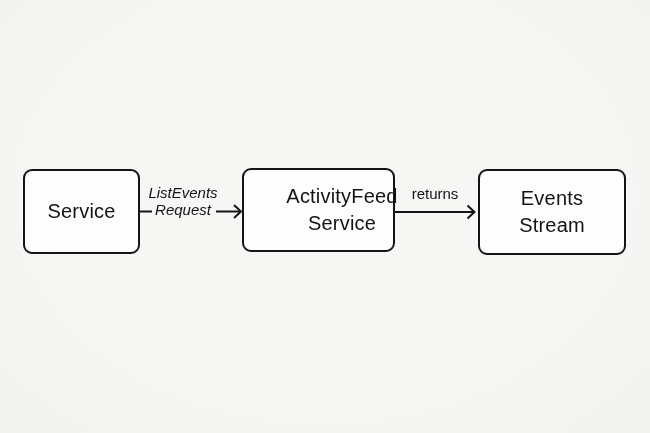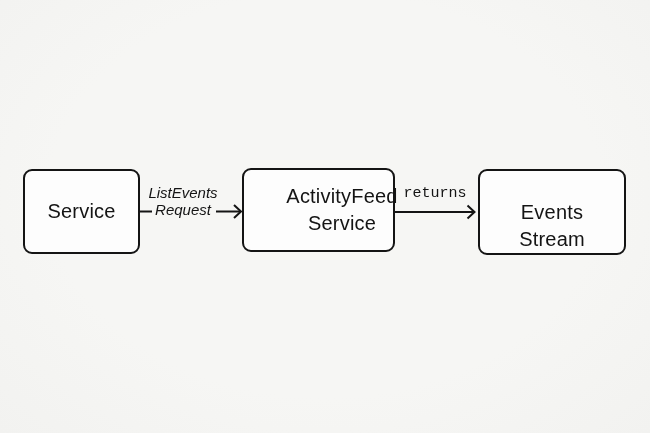--- a/index.html
+++ b/index.html
@@ -48,32 +48,32 @@
     text-align: center;
   }
   .node-label {
     font-size: 20px;
     line-height: 27px;
     letter-spacing: 0.2px;
     padding: 0 10px;
   }
   .node-client   { left: 23px;  top: 169px; width: 117px; height: 85px; }
   .node-service  { left: 242px; top: 168px; width: 153px; height: 84px; padding-left: 47px; }
-  .node-events   { left: 478px; top: 169px; width: 148px; height: 86px; align-items: flex-end; }
+  .node-events   { left: 478px; top: 169px; width: 148px; height: 86px; }
   .edge-label {
     position: absolute;
     transform: translate(-50%, -50%);
     font-size: 15px;
     line-height: 17px;
     white-space: pre-line;
     text-align: center;
     color: #141414;
   }
   .edge-label-1 { left: 183px; top: 201px; font-style: italic; }
-  .edge-label-2 { left: 435px; top: 193px; font-family: Liberation Mono, monospace; }
+  .edge-label-2 { left: 435px; top: 193px; }
 </style>
 </head>
 <body>
 
 <div class="canvas">
 
   <svg class="edge-svg" viewBox="0 0 650 433" xmlns="http://www.w3.org/2000/svg">
 
     <g>
       <line x1="140" y1="211.5" x2="152" y2="211.5"></line>

